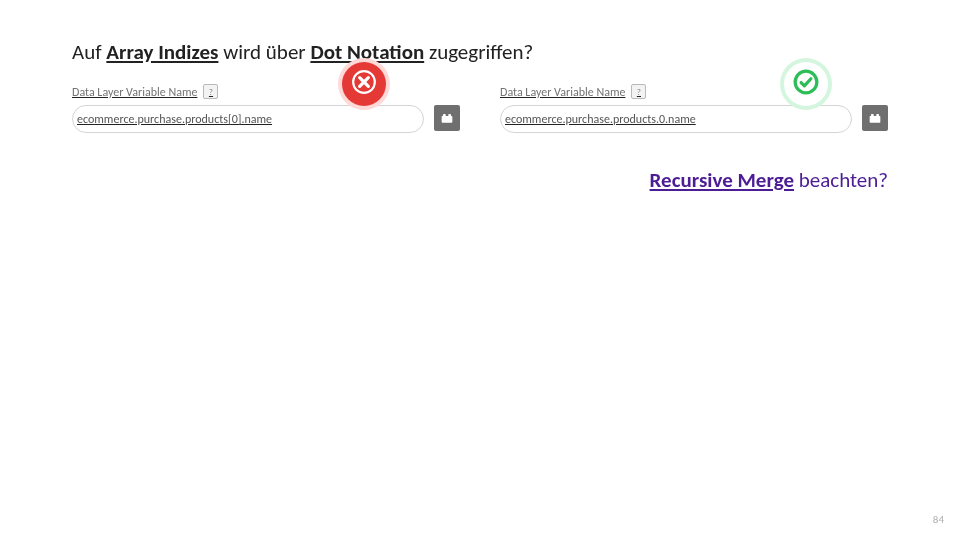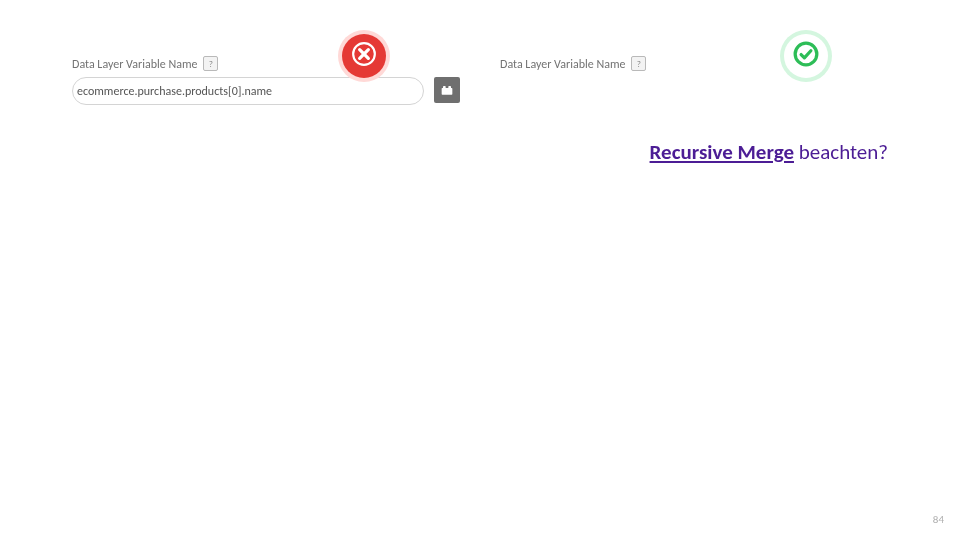--- a/index.html
+++ b/index.html
@@ -39,20 +39,21 @@
   }
   .row {
     display: flex;
     gap: 40px;
     margin: 18px 0 34px 0;
   }
   .card {
     position: relative;
     flex: 1 1 0;
     min-width: 0;
+    text-decoration: underline;
   }
   .field-label {
     font-size: 12px;
     color: #737373;
     display: flex;
     align-items: center;
     gap: 6px;
     margin-bottom: 6px;
   }
   .help-chip {
@@ -145,20 +146,23 @@
     font-size: 11px;
     color: #b0b0b0;
   }
 </style>
 </head>
 <body>
 
 <div class="slide">
 
 
+  <p class="lead">
+    <span>Auf </span><span class="u">Array Indizes</span><span> wird über </span><span class="u">Dot Notation</span><span> zugegriffen?</span>
+  </p>
 
   <div class="row">
 
     <div class="card">
       <div class="badge badge-left badge-x">
         <span>
           <svg viewBox="0 0 24 24" fill="none" stroke="#fff" stroke-width="3" stroke-linecap="round">
             <circle cx="12" cy="12" r="10" fill="#e53935" stroke="#fff" stroke-width="2"></circle>
             <line x1="8" y1="8" x2="16" y2="16"></line>
             <line x1="16" y1="8" x2="8" y2="16"></line>
@@ -189,20 +193,32 @@
           <svg viewBox="0 0 24 24" fill="none" stroke="#2dbd57" stroke-width="3" stroke-linecap="round" stroke-linejoin="round">
             <circle cx="12" cy="12" r="10" fill="#fff" stroke="#2dbd57" stroke-width="3"></circle>
             <polyline points="7.5 12.5 10.5 15.5 16.5 9"></polyline>
           </svg>
         </span>
       </div>
       <div class="field-label">
         <span>Data Layer Variable Name</span>
         <span class="help-chip">?</span>
       </div>
+      <div class="input-wrap">
+        <div class="input">ecommerce.purchase.products.0.name</div>
+        <div class="lego">
+          <span>
+            <svg viewBox="0 0 24 24" fill="#fff">
+              <rect x="4" y="9" width="16" height="10" rx="1"></rect>
+              <rect x="6" y="6" width="4" height="4" rx="1"></rect>
+              <rect x="14" y="6" width="4" height="4" rx="1"></rect>
+            </svg>
+          </span>
+        </div>
+      </div>
     </div>
 
   </div>
 
   <p class="subhead">
     <span class="u">Recursive Merge</span><span> beachten?</span>
   </p>
 
 
   <div class="pagenum">84</div>

